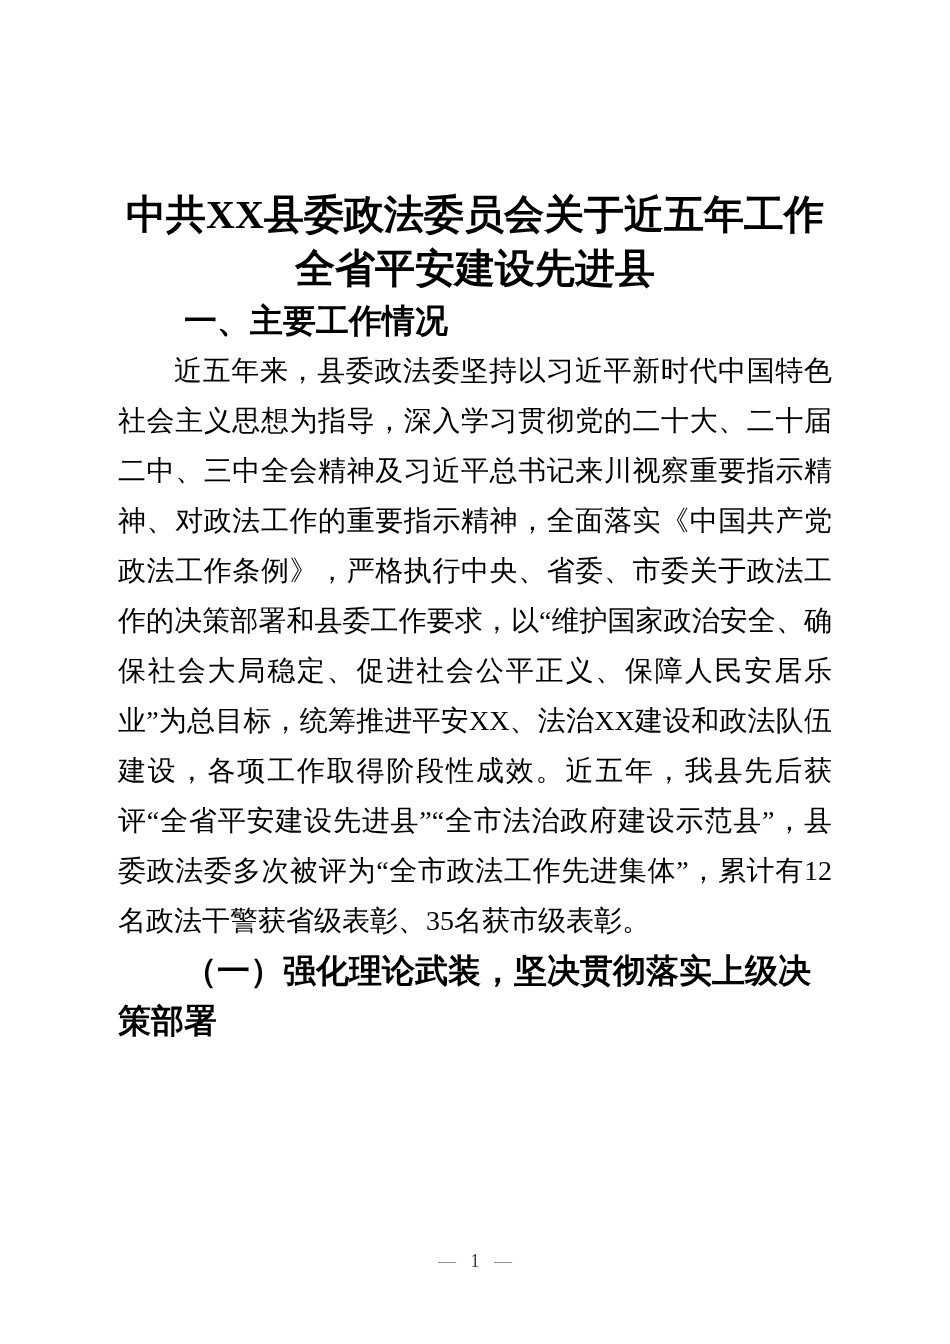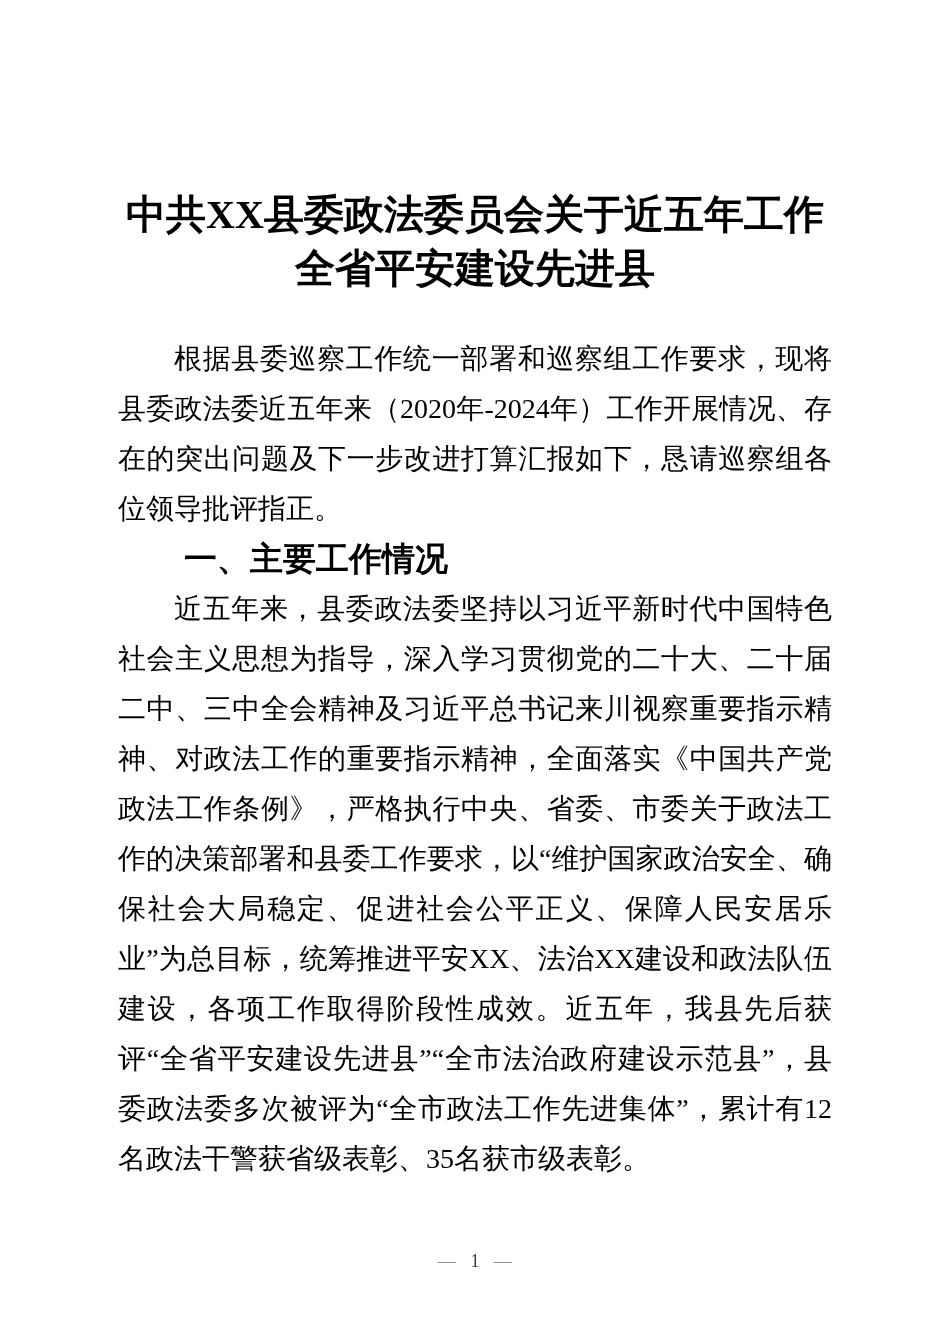--- a/index.html
+++ b/index.html
@@ -79,26 +79,26 @@
 <body>
 
 <div class="page">
   <div class="content">
 
     <h1 class="doc-title">
       <span class="title-line">中共XX县委政法委员会关于近五年工作</span>
       <span class="title-line">全省平安建设先进县</span>
     </h1>
 
-    <p class="body-para first">根据县委巡察工作统一部署和巡察组工作要求，现将县委政法委近五年来（2020年-2024年）工作开展情况、存在的突出问题及下一步改进打算汇报如下，恳请巡察组各位领导批评指正。</p>
 
     <h2 class="section-heading">一、主要工作情况</h2>
 
     <p class="body-para">近五年来，县委政法委坚持以习近平新时代中国特色社会主义思想为指导，深入学习贯彻党的二十大、二十届二中、三中全会精神及习近平总书记来川视察重要指示精神、对政法工作的重要指示精神，全面落实《中国共产党政法工作条例》，严格执行中央、省委、市委关于政法工作的决策部署和县委工作要求，以“维护国家政治安全、确保社会大局稳定、促进社会公平正义、保障人民安居乐业”为总目标，统筹推进平安XX、法治XX建设和政法队伍建设，各项工作取得阶段性成效。近五年，我县先后获评“全省平安建设先进县”“全市法治政府建设示范县”，县委政法委多次被评为“全市政法工作先进集体”，累计有12名政法干警获省级表彰、35名获市级表彰。</p>
 
+    <h3 class="subsection-heading">（一）强化理论武装，坚决贯彻落实上级决策部署</h3>
 
   </div>
 
   <div class="page-footer">
     <span class="footer-dash">—</span>
     <span class="footer-num">1</span>
     <span class="footer-dash">—</span>
   </div>
 </div>
 

